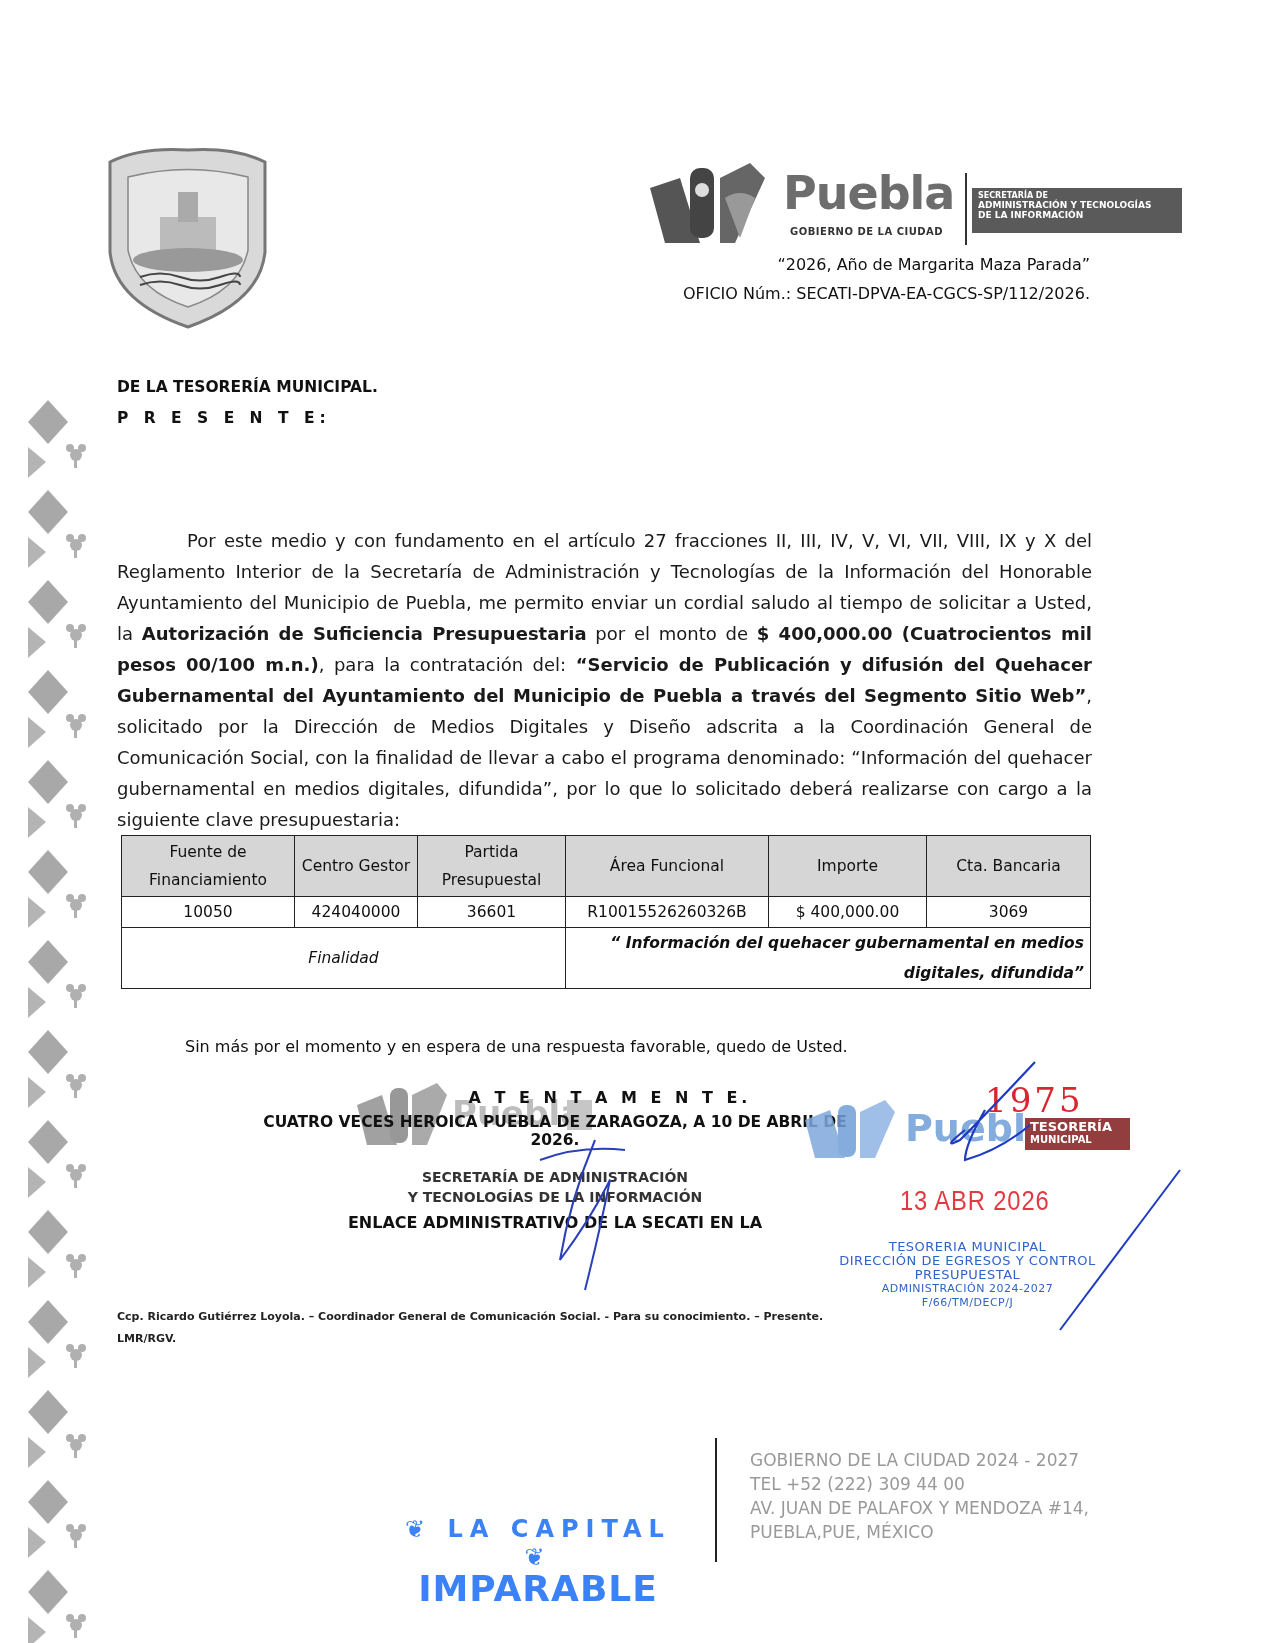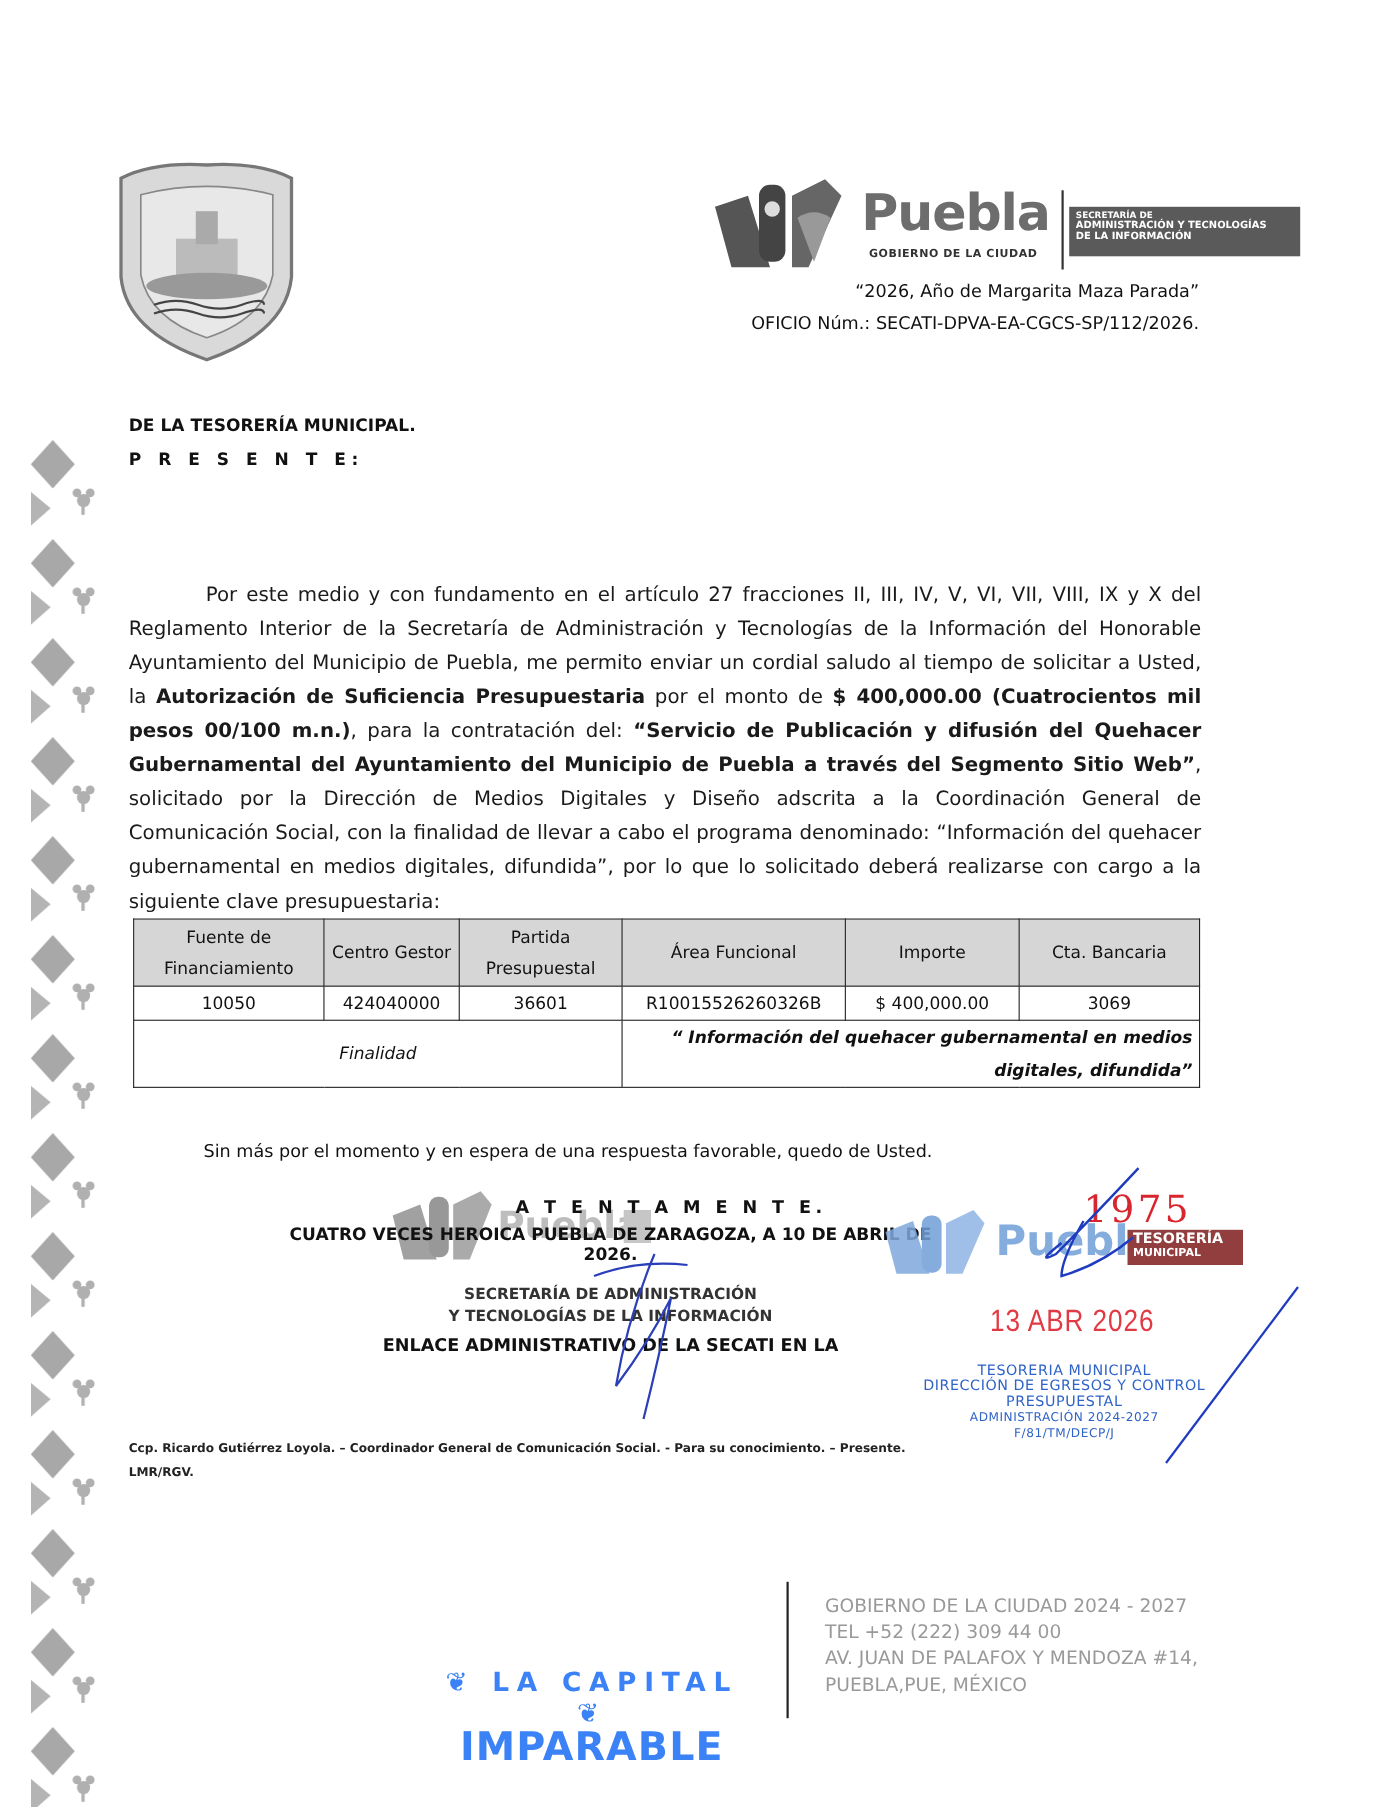--- a/index.html
+++ b/index.html
@@ -194,21 +194,21 @@
     <div style="font-size:10px">MUNICIPAL</div>
   </div>
 </div>
 <div class="abs folio">1975</div>
 <div class="abs stamp-date">13 ABR 2026</div>
 <div class="abs dept-stamp">
   <div>TESORERIA MUNICIPAL</div>
   <div>DIRECCIÓN DE EGRESOS Y CONTROL</div>
   <div>PRESUPUESTAL</div>
   <div class="small">ADMINISTRACIÓN 2024-2027</div>
-  <div class="small">F/81/TM/DECP/J</div>
+  <div class="small">F/66/TM/DECP/J</div>
 </div>
 
 <svg class="abs sig-lines" viewBox="0 0 1271 1643">
   <path d="M595,1140 Q570,1200 560,1260 Q590,1220 610,1180 Q600,1230 585,1290 M540,1160 Q580,1145 625,1150" stroke="#2a3fb8" stroke-width="2" fill="none"></path>
   <path d="M1035,1062 Q990,1110 960,1140 Q940,1150 965,1130 M985,1110 Q965,1145 965,1160 Q1000,1150 1030,1125" stroke="#1f3cc0" stroke-width="2.2" fill="none"></path>
   <path d="M1180,1170 Q1120,1250 1060,1330" stroke="#1f3cc0" stroke-width="2" fill="none"></path>
 </svg>
 
 <div class="abs ccp">
   <div>Ccp. Ricardo Gutiérrez Loyola. – Coordinador General de Comunicación Social. - Para su conocimiento. – Presente.</div>

